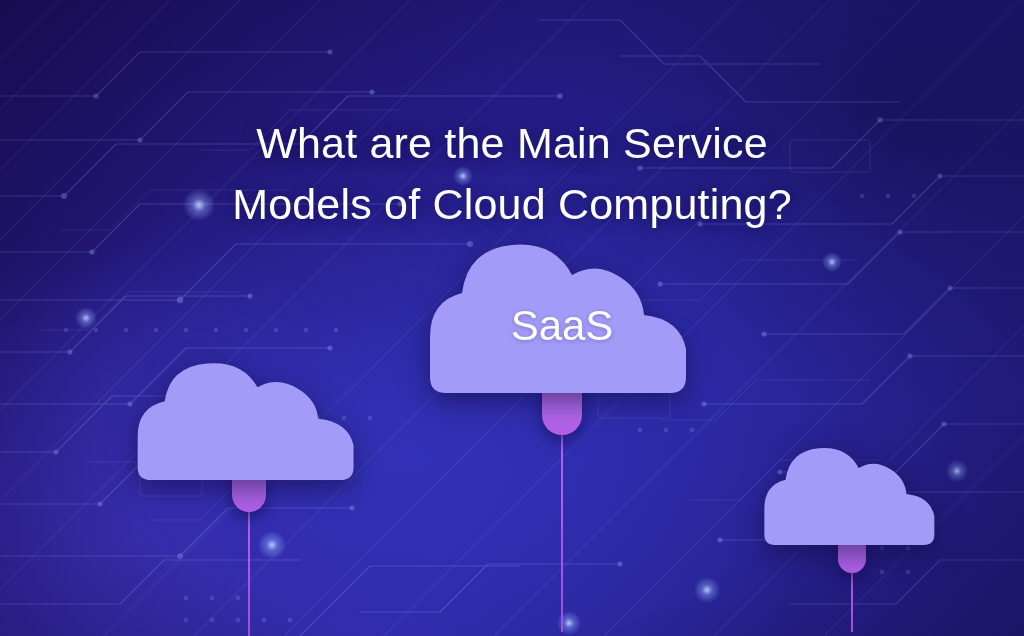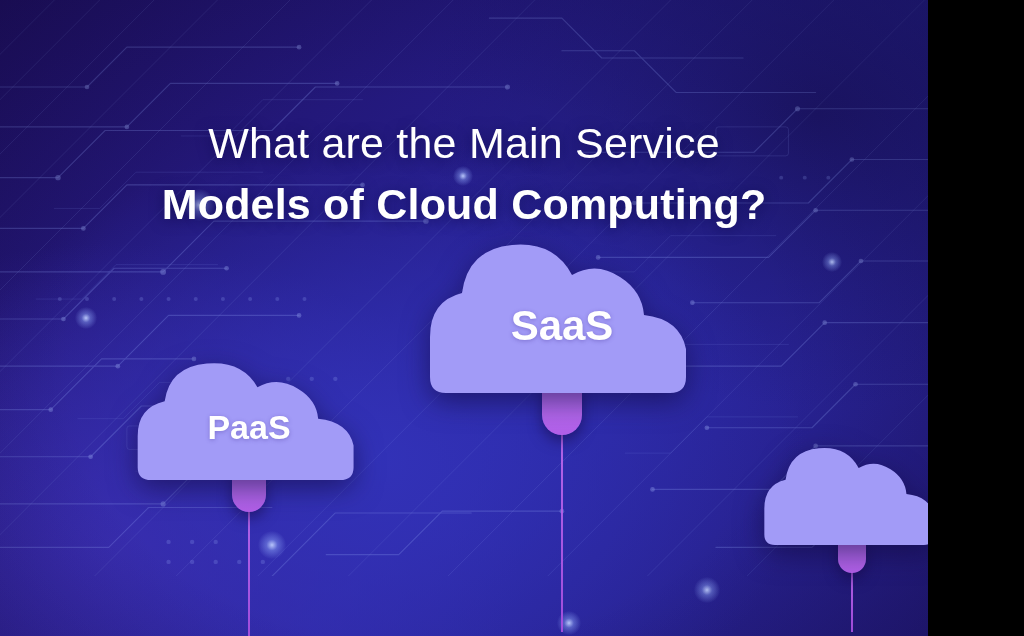--- a/index.html
+++ b/index.html
@@ -7,21 +7,21 @@
     margin: 0;
     padding: 0;
     background: #000;
   }
   body {
     font-family: "Liberation Sans", "DejaVu Sans", sans-serif;
   }
 
   #slide {
     position: relative;
-    width: 928px;
+    width: 1024px;
     height: 636px;
     overflow: hidden;
     background: #8b5cf6;
   }
 
   
   .bg-base {
     position: absolute;
     inset: 0;
     background:
@@ -61,21 +61,21 @@
     top: 84px;
     text-align: center;
     color: #ffffff;
     font-size: 43px;
     line-height: 1.42;
     font-weight: 400;
     letter-spacing: 0.2px;
     text-shadow: 0 2px 14px rgba(10,6,60,0.55);
     z-index: 6;
   }
-  .title .l2 { display: block; font-weight: bold; }
+  .title .l2 { display: block; }
 
   
   .node {
     position: absolute;
     z-index: 5;
   }
   .stem-line {
     position: absolute;
     left: 50%;
     transform: translateX(-50%);
@@ -99,21 +99,21 @@
     z-index: 3;
     filter: drop-shadow(0 8px 14px rgba(18,8,62,0.58));
   }
   .cloud svg { display: block; }
   .cloud-label {
     position: absolute;
     left: 0;
     right: 0;
     text-align: center;
     color: #ffffff;
-    font-weight: 700;
+    font-weight: 400;
     z-index: 4;
     white-space: nowrap;
     text-shadow: 0 1px 4px rgba(60,40,140,0.35);
   }
 </style>
 </head>
 <body>
 
 <div id="slide">
 
@@ -290,21 +290,20 @@
 
   <div id="nodes-layer">
       <div class="node" style="left: 136px; top: 362px; width: 226px;">
         <div class="stem-line" style="top: 114px; height: 162px;"></div>
         <div class="stem" style="top: 108px; width: 34px; height: 42px;"></div>
         <div class="cloud">
           <svg width="226" height="118" viewBox="0 0 268 150" preserveAspectRatio="none">
             <path d="M18 150 Q2 150 2 134 L2 94 Q2 58 34 50 Q40 6 84 2 Q126 -2 144 32 Q168 18 192 34 Q214 48 216 72 Q252 76 258 106 L258 134 Q258 150 242 150 Z" fill="#a29bf7"></path>
           </svg>
         </div>
-        <div class="cloud-label" style="font-size: 34px; top: 46px;">PaaS</div>
       </div>
       <div class="node" style="left: 428px; top: 243px; width: 268px;">
         <div class="stem-line" style="top: 146px; height: 243px;"></div>
         <div class="stem" style="top: 140px; width: 40px; height: 52px;"></div>
         <div class="cloud">
           <svg width="268" height="150" viewBox="0 0 268 150" preserveAspectRatio="none">
             <path d="M18 150 Q2 150 2 134 L2 94 Q2 58 34 50 Q40 6 84 2 Q126 -2 144 32 Q168 18 192 34 Q214 48 216 72 Q252 76 258 106 L258 134 Q258 150 242 150 Z" fill="#a29bf7"></path>
           </svg>
         </div>
         <div class="cloud-label" style="font-size: 42px; top: 59px;">SaaS</div>

